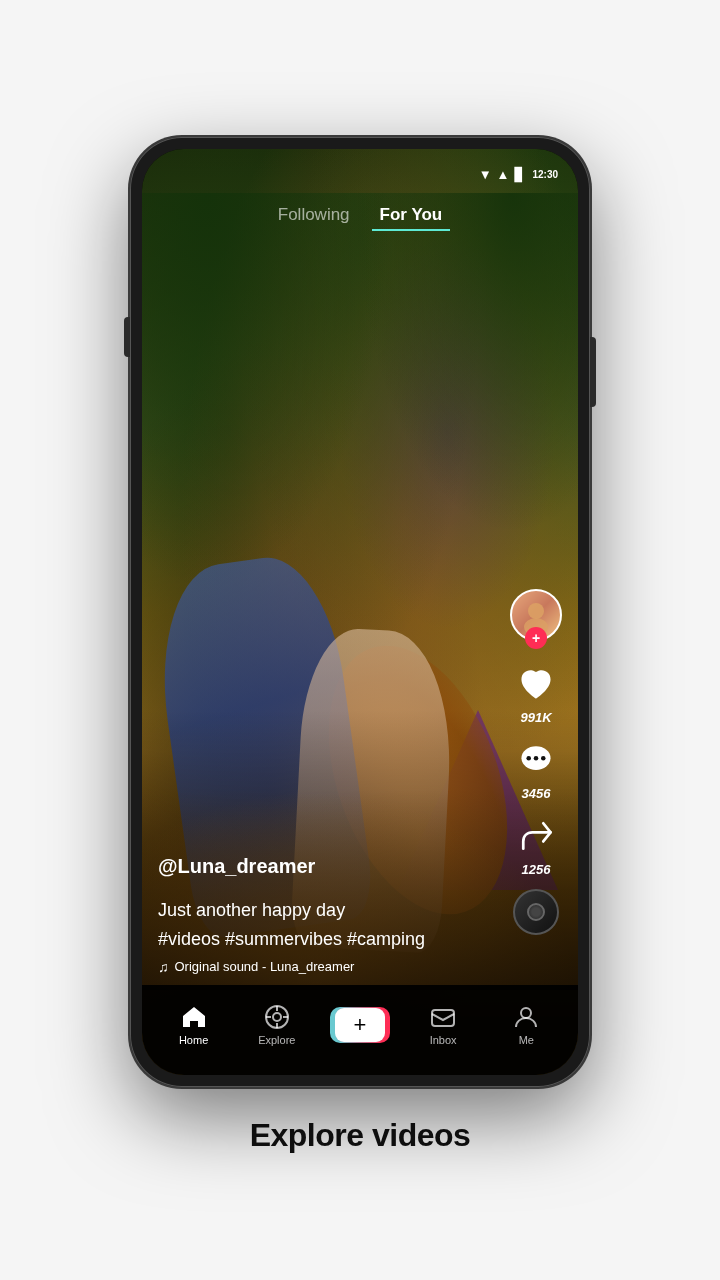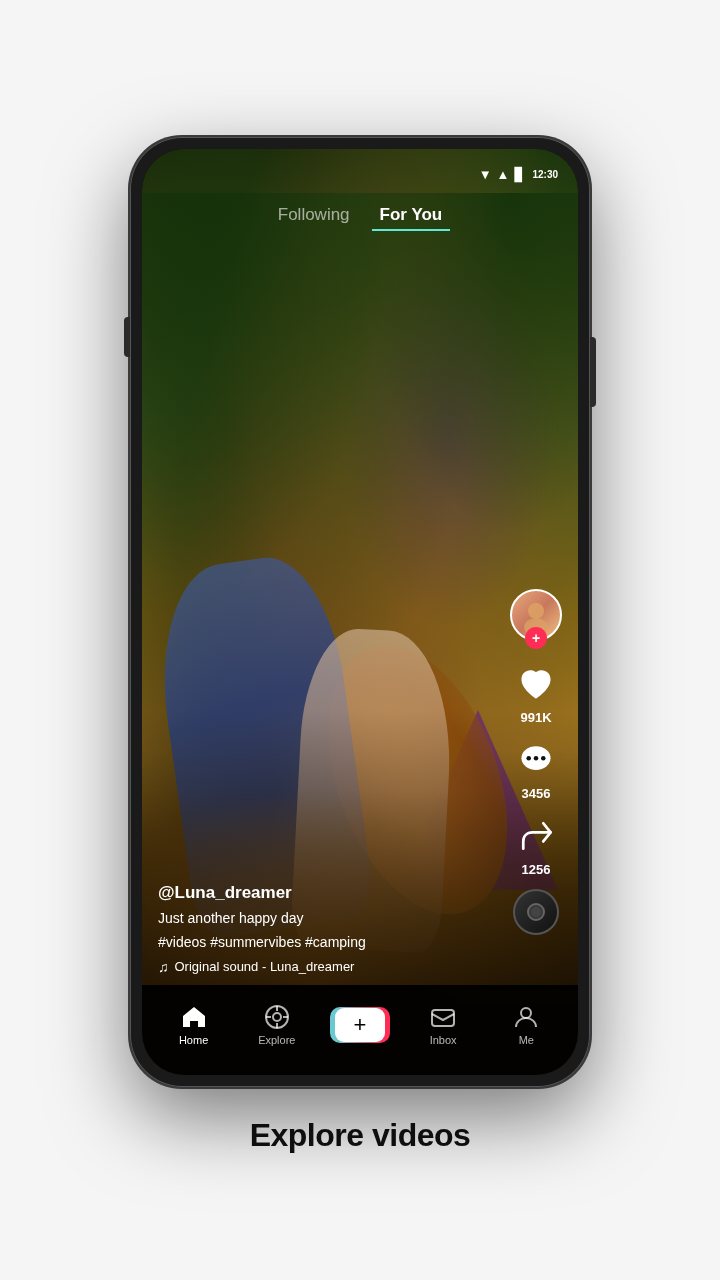--- a/index.html
+++ b/index.html
@@ -164,20 +164,21 @@
       color: white;
       font-size: 14px;
       font-weight: bold;
     }
     .action-item {
       display: flex;
       flex-direction: column;
       align-items: center;
       gap: 3px;
       cursor: pointer;
+      font-style: italic;
     }
     .action-icon {
       width: 46px;
       height: 46px;
       display: flex;
       align-items: center;
       justify-content: center;
     }
     .action-icon svg { width: 40px; height: 40px; }
     .action-count {
@@ -212,27 +213,27 @@
     
     .bottom-overlay {
       position: absolute;
       bottom: 100px;
       left: 16px;
       right: 80px;
       z-index: 20;
     }
     .username {
       color: white;
-      font-size: 17px;
+      font-size: 20px;
       font-weight: 700;
-      margin-bottom: 6px;
+      margin-bottom: 20px;
     }
     .caption {
       color: white;
-      font-size: 14px;
+      font-size: 18px;
       margin-bottom: 4px;
       line-height: 1.4;
     }
     .sound-row {
       display: flex;
       align-items: center;
       gap: 6px;
       margin-top: 6px;
     }
     .music-note { color: white; font-size: 14px; }

